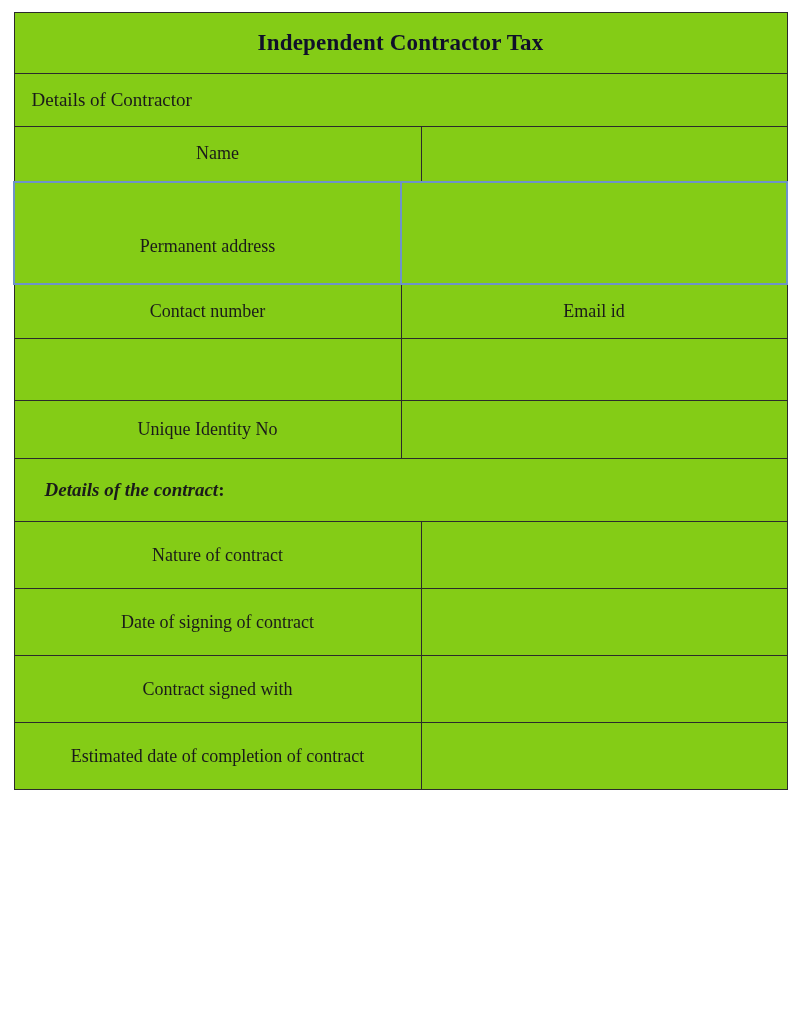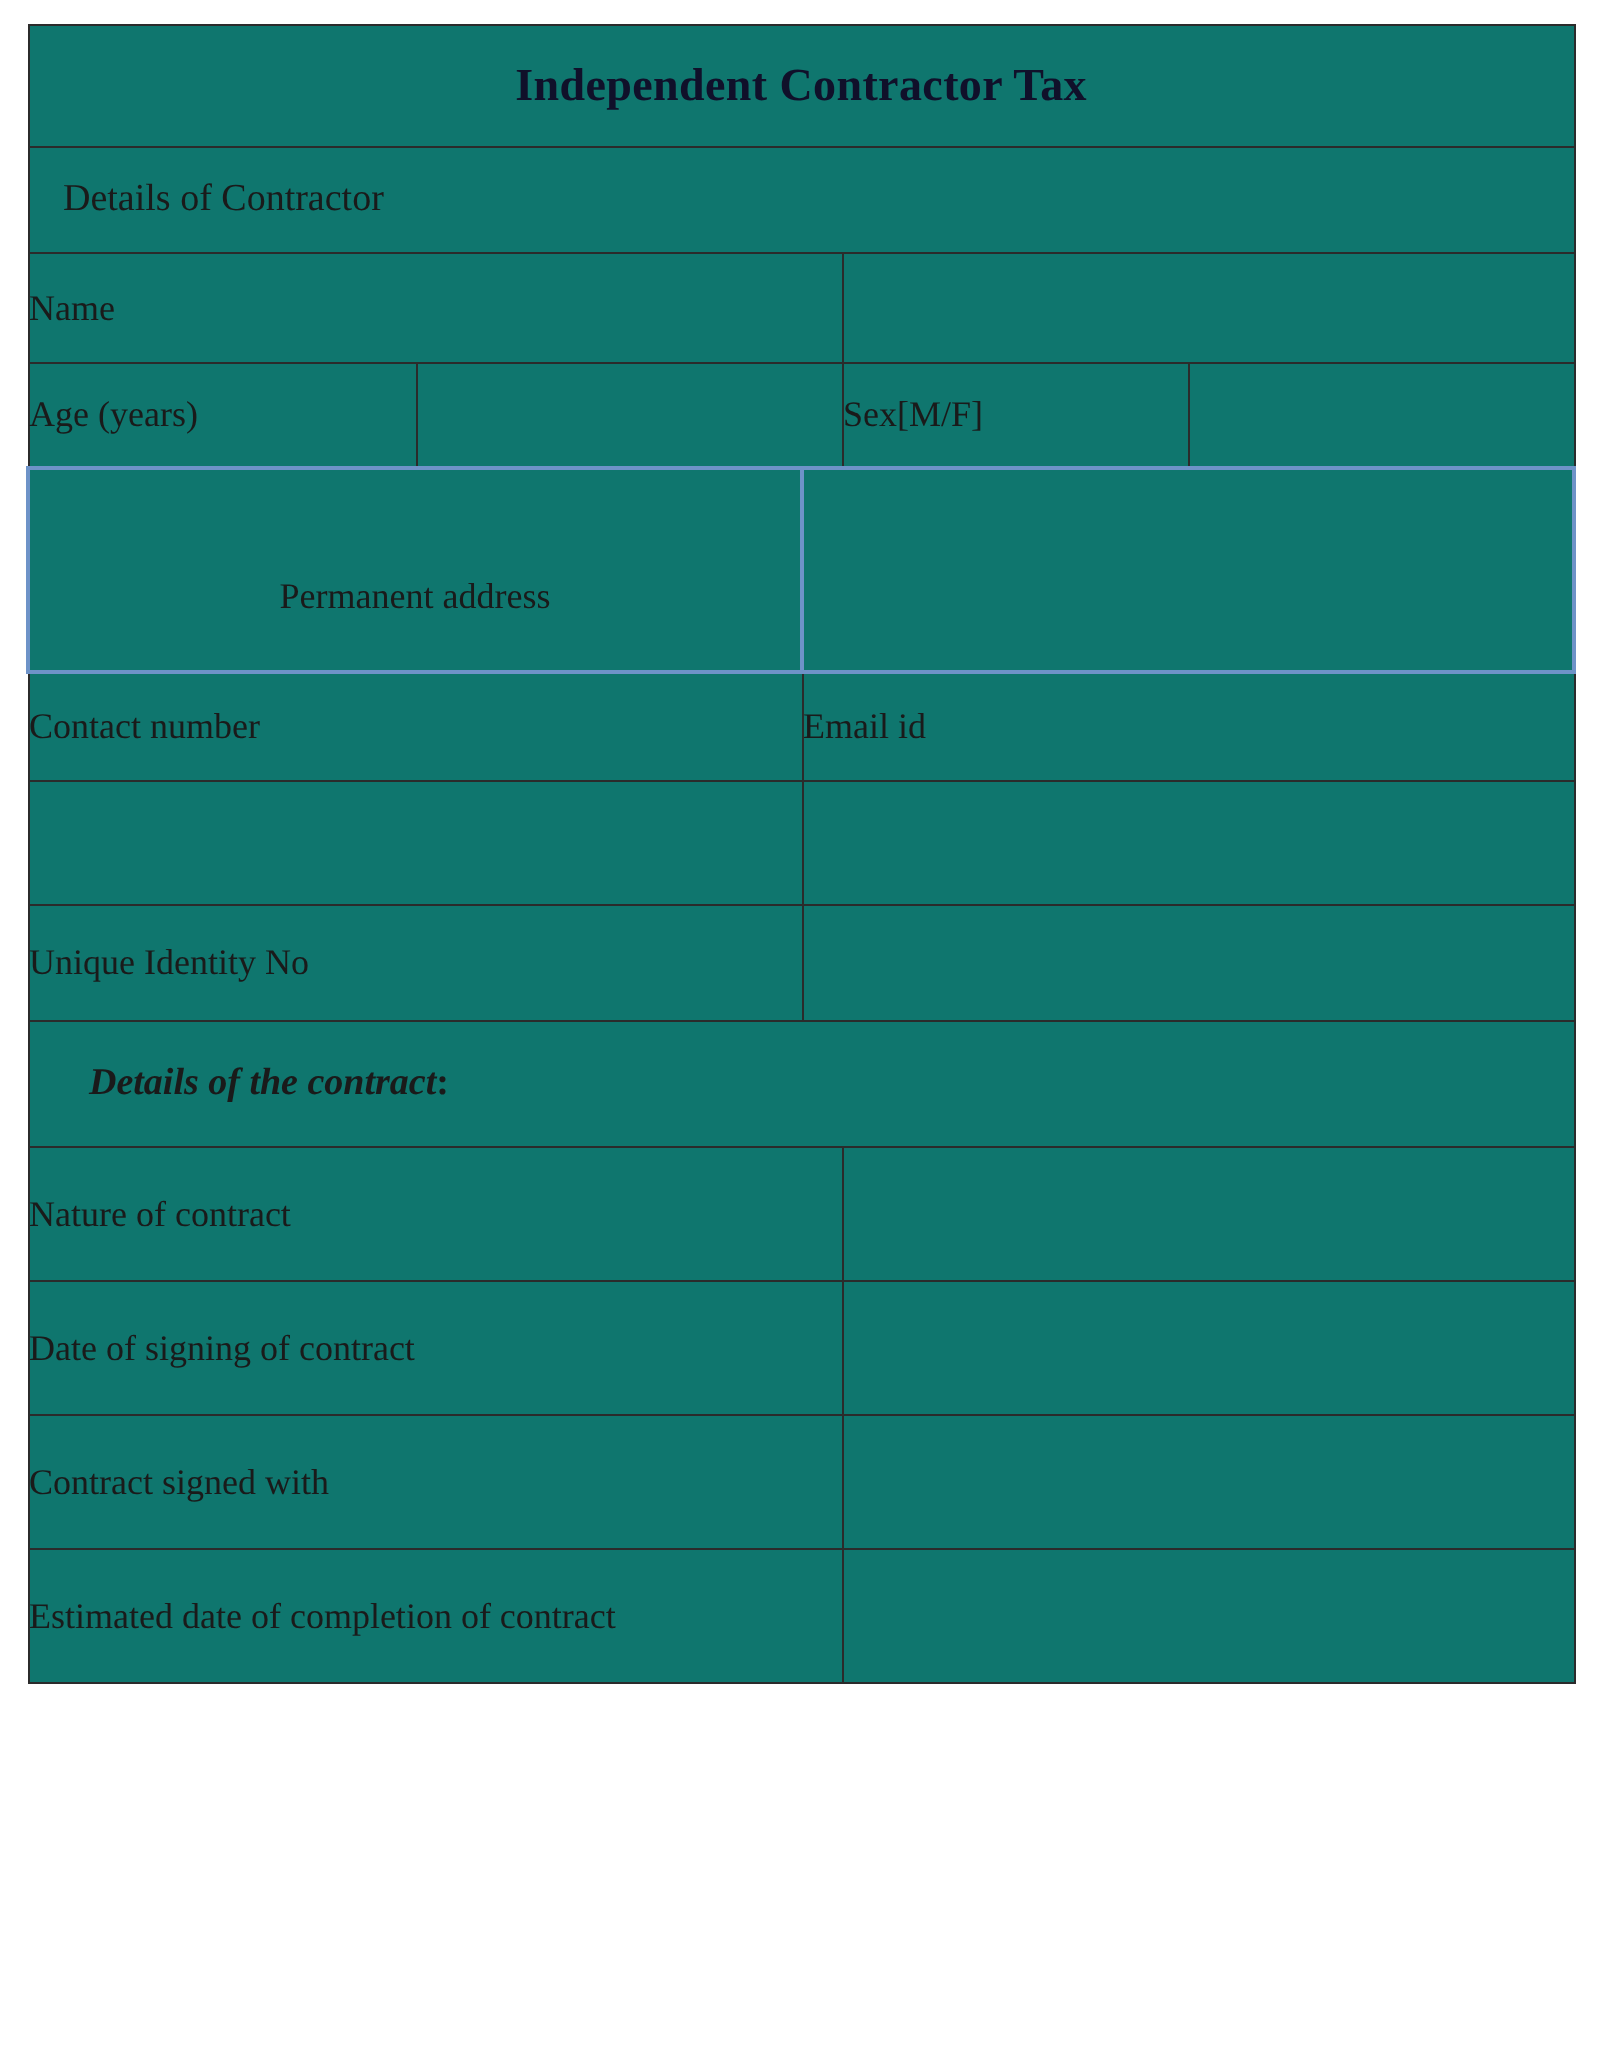--- a/index.html
+++ b/index.html
@@ -28,21 +28,21 @@
     top: 12px;
     width: 773px;
     border-collapse: collapse;
     table-layout: fixed;
   }
 
   .form-table td {
     border: 1.5px solid #2b2b2b;
     padding: 0;
     vertical-align: middle;
-    background: #0f766e;
+    background: #84cc16;
   }
 
   
   .title-cell {
     background: #8FAED9;
     height: 60px;
     text-align: center;
     font-size: 23px;
     font-weight: bold;
     letter-spacing: 0.2px;
@@ -63,20 +63,21 @@
     padding-left: 30px !important;
     font-size: 19px;
     text-align: left;
     font-weight: bold;
   }
   .section-band-plain .ital { font-style: italic; }
   .section-band-plain .colon { font-style: normal; }
 
   
   .lbl {
+    text-align: center;
     font-size: 18px;
   }
   .shaded { background: #D3DCEE; }
   .plain  { background: #ffffff; }
 
   .r-name      { height: 55px; }
   .r-age       { height: 52px; }
   .r-addr      { height: 102px; }
   .r-contact   { height: 55px; }
   .r-blank     { height: 62px; }
@@ -113,26 +114,20 @@
 
       <tr>
         <td class="section-band" colspan="5">Details of Contractor</td>
       </tr>
 
       <tr class="r-name">
         <td class="lbl plain" colspan="3">Name</td>
         <td class="plain" colspan="2"></td>
       </tr>
 
-      <tr class="r-age">
-        <td class="lbl shaded">Age (years)</td>
-        <td class="shaded" colspan="2"></td>
-        <td class="lbl shaded">Sex[M/F]</td>
-        <td class="shaded"></td>
-      </tr>
 
       <tr class="r-addr">
         <td class="lbl plain addr-cell" colspan="2">Permanent address</td>
         <td class="plain addr-cell" colspan="3"></td>
       </tr>
 
       <tr class="r-contact">
         <td class="lbl shaded" colspan="2">Contact number</td>
         <td class="lbl shaded" colspan="3">Email id</td>
       </tr>

